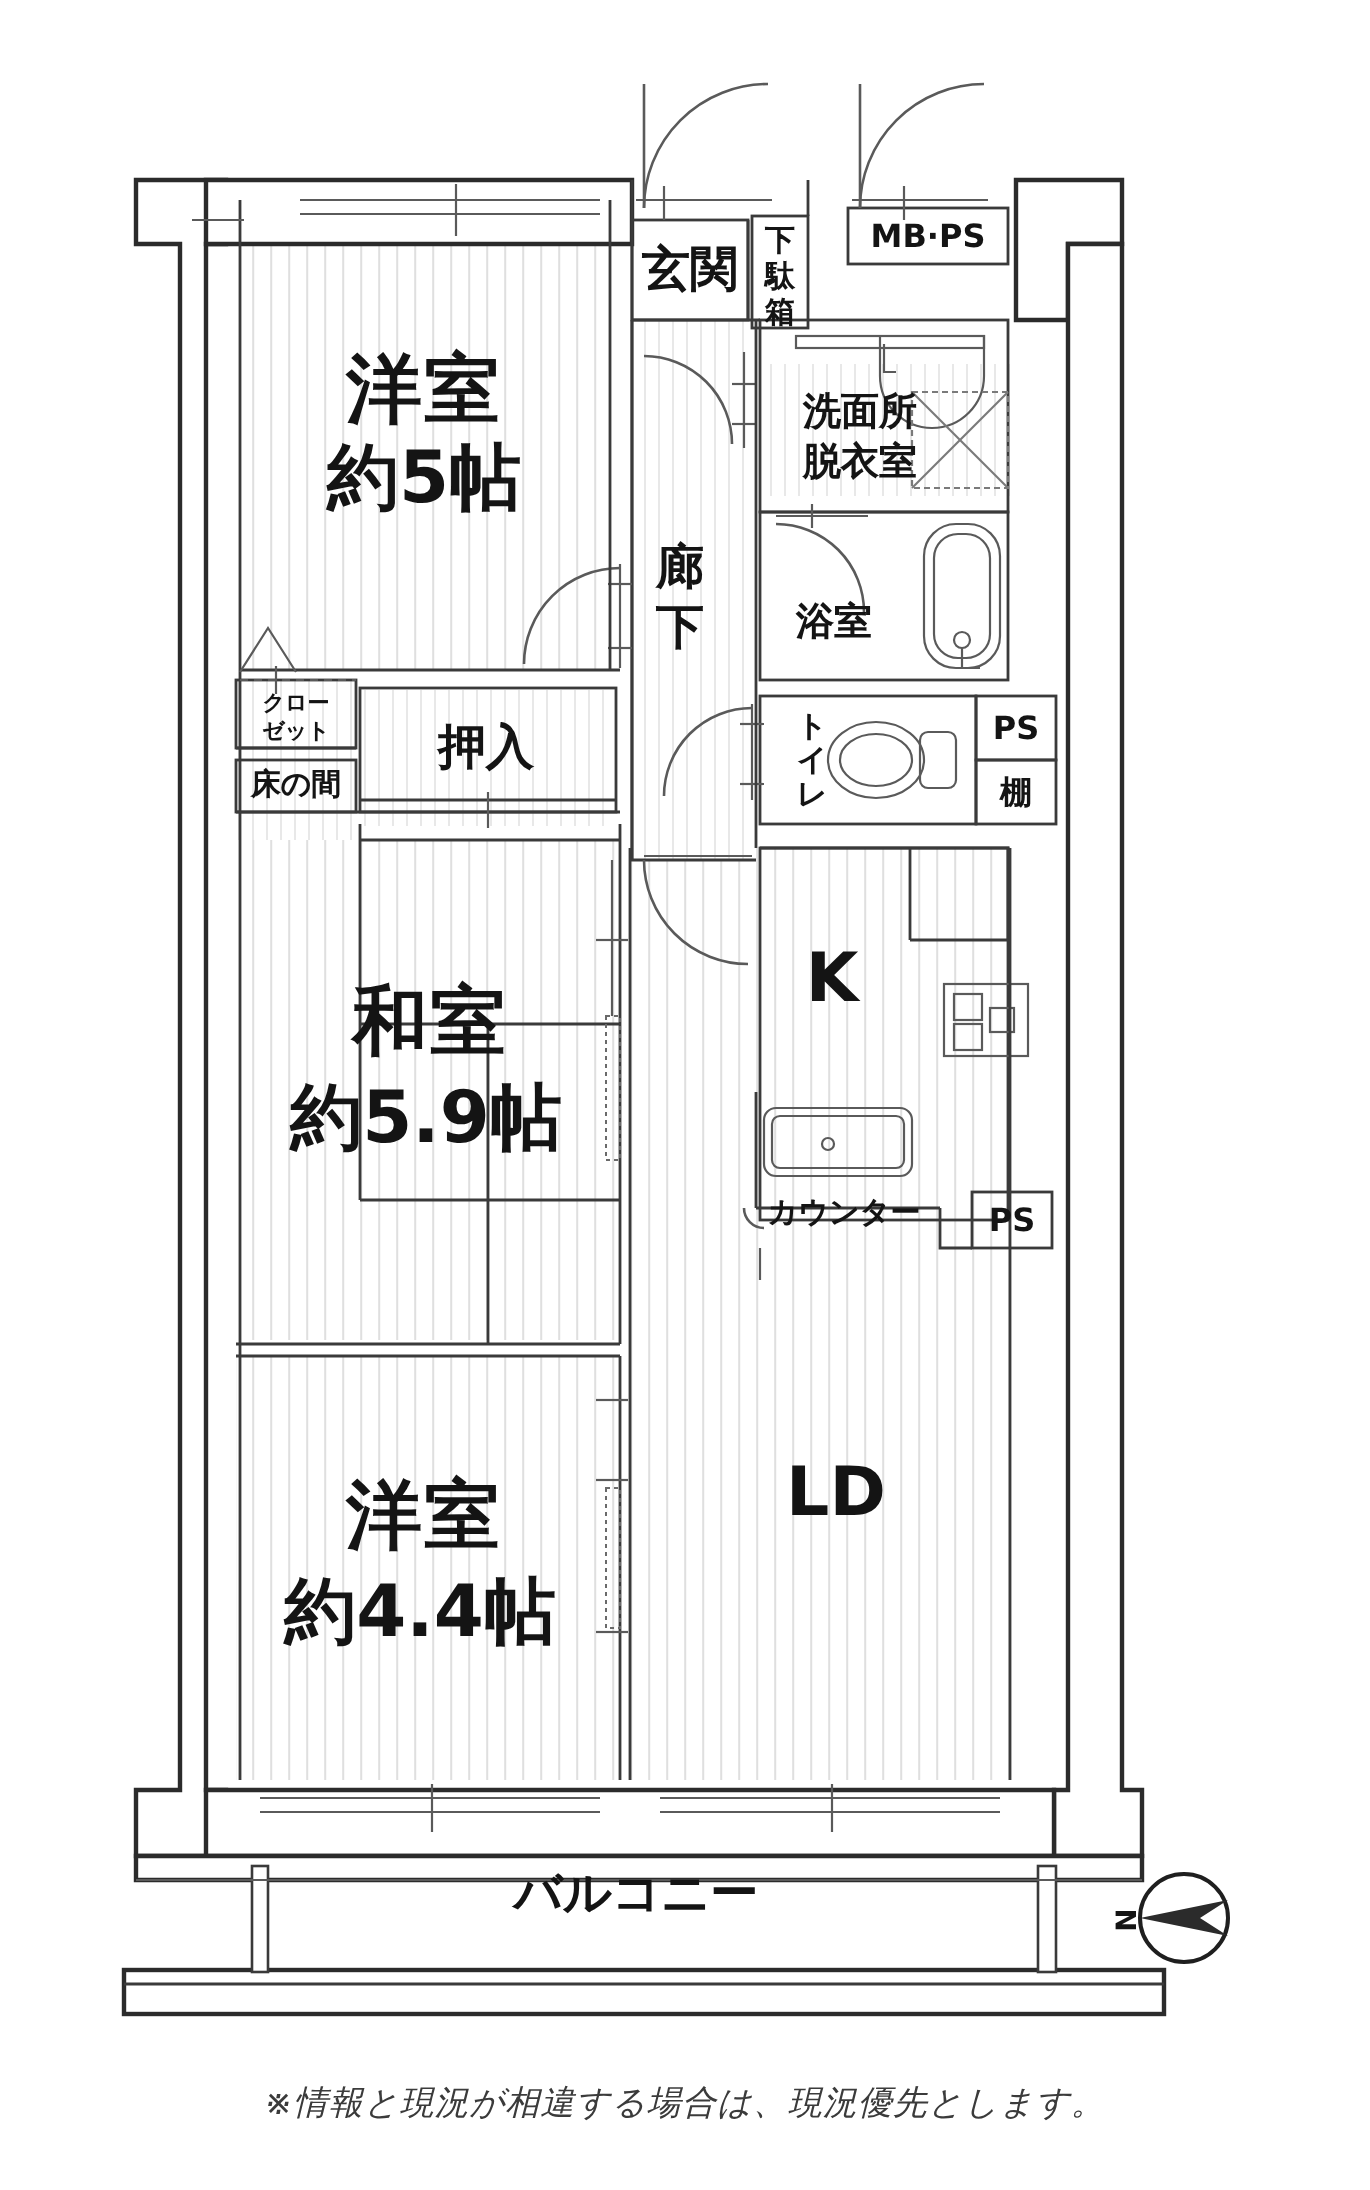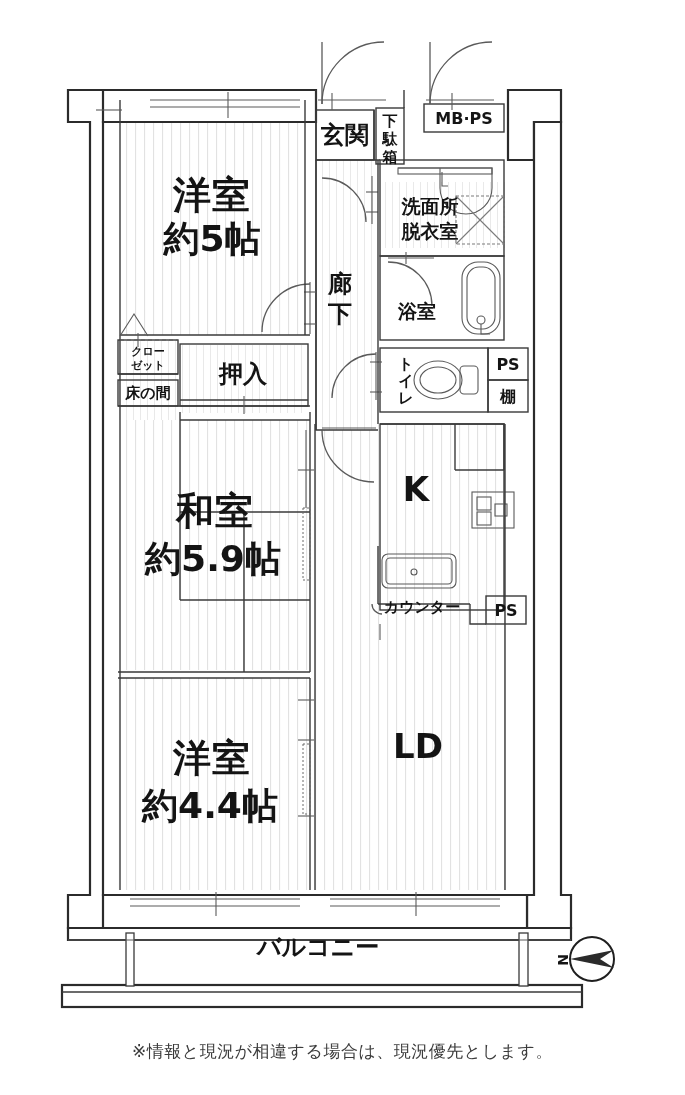--- a/index.html
+++ b/index.html
@@ -8,21 +8,21 @@
   svg{display:block;}
   .rm-label{font-family:"DejaVu Sans","Liberation Sans",sans-serif;font-weight:700;fill:#141414;text-anchor:middle;dominant-baseline:middle;}
   .big{font-size:38px;letter-spacing:1px;}
   .big2{font-size:36px;letter-spacing:0px;}
   .mid{font-size:24px;}
   .sm{font-size:19px;}
   .xs{font-size:15px;}
   .xxs{font-size:11px;line-height:1;}
   .ltr{font-size:34px;font-weight:700;}
   .boxed-txt{font-size:16px;}
-  .footer-note{position:absolute;left:0;top:1040px;width:685px;text-align:center;font-size:17px;color:#3b3b3b;font-family:"DejaVu Sans","Liberation Sans",sans-serif;letter-spacing:0.5px;}
+  .footer-note{position:absolute;left:0;top:1040px;width:685px;text-align:center;font-size:17px;color:#3b3b3b;font-family:"DejaVu Sans","Liberation Sans",sans-serif;letter-spacing:0.5px;font-style:italic;}
   .wallfill{fill:#ffffff;stroke:#2b2b2b;stroke-width:2.2;}
   .thin{fill:none;stroke:#3a3a3a;stroke-width:1.4;}
   .thin2{fill:none;stroke:#5a5a5a;stroke-width:1.1;}
   .swing{fill:none;stroke:#5a5a5a;stroke-width:1.3;}
 </style>
 </head>
 <body>
 
 <div id="plan">
 <svg width="685" height="1095" viewBox="0 0 685 1095" xmlns="http://www.w3.org/2000/svg">

